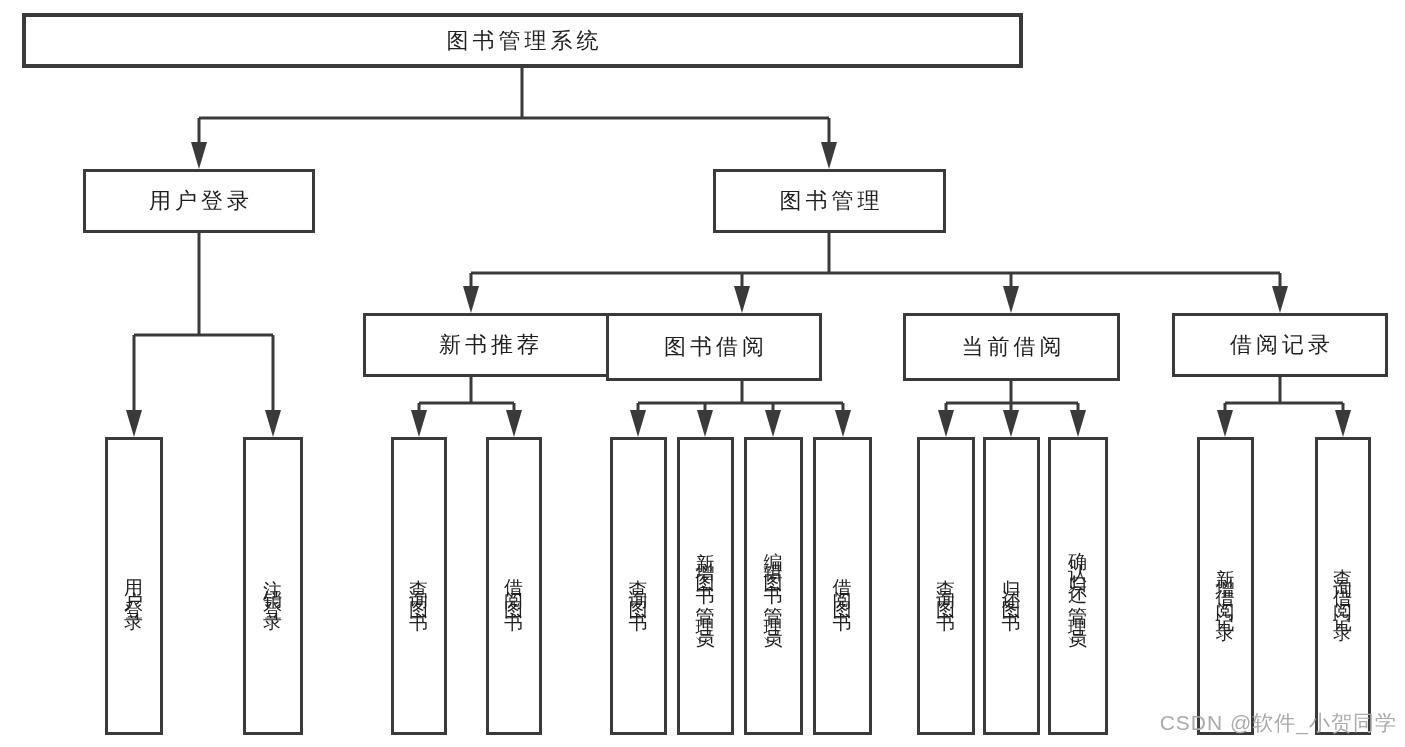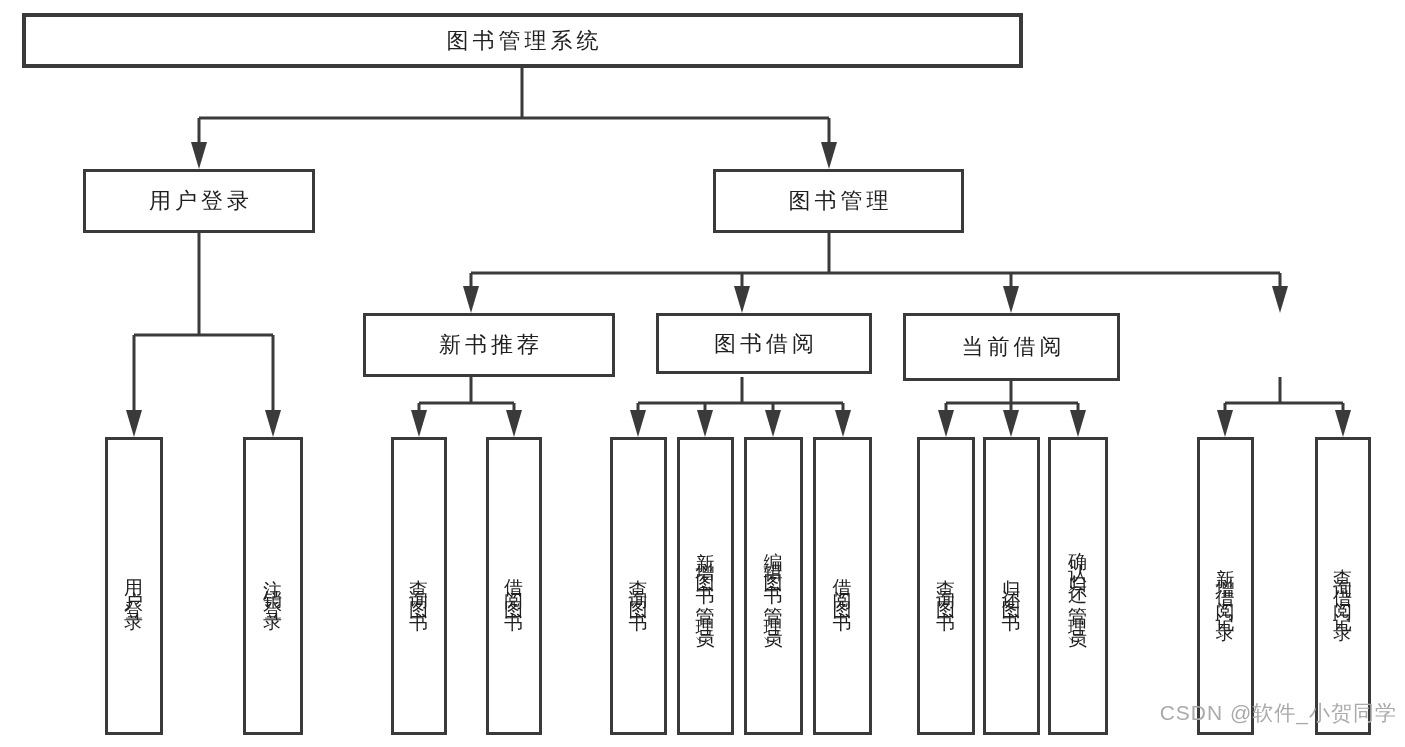--- a/index.html
+++ b/index.html
@@ -35,21 +35,21 @@
   .root{border-width:4px;}
   .leaf .label{
     writing-mode:vertical-rl;
     font-size:19px;
     letter-spacing:11px;
     line-height:1;
     color:var(--text);
   }
   .watermark{
     position:absolute;
-    right:8px;bottom:20px;
+    right:8px;bottom:10px;
     font-size:21px;
     color:var(--wm);
     letter-spacing:1px;
     white-space:nowrap;
   }
 </style>
 </head>
 <body>
 
 <div id="canvas">
@@ -104,32 +104,35 @@
     </g>
   </svg>
 
   <div class="node hnode root" style="left:22px;top:13px;width:1001px;height:55px">
     <span class="label">图书管理系统</span>
   </div>
 
   <div class="node hnode" style="left:83px;top:169px;width:232px;height:64px">
     <span class="label">用户登录</span>
   </div>
-  <div class="node hnode" style="left:713px;top:169px;width:251px;height:64px">
+  <div class="node hnode" style="left:713px;top:169px;width:233px;height:64px">
     <span class="label">图书管理</span>
   </div>
 
   <div class="node hnode" style="left:363px;top:313px;width:252px;height:64px">
     <span class="label">新书推荐</span>
   </div>
-  <div class="node hnode" style="left:656px;top:313px;width:216px;height:61px">
+  <div class="node hnode" style="left:606px;top:313px;width:216px;height:68px">
     <span class="label">图书借阅</span>
   </div>
   <div class="node hnode" style="left:903px;top:313px;width:217px;height:68px">
     <span class="label">当前借阅</span>
+  </div>
+  <div class="node hnode" style="left:1172px;top:313px;width:216px;height:64px">
+    <span class="label">借阅记录</span>
   </div>
 
   <div class="node leaf" style="left:105px;top:437px;width:58px;height:298px">
     <span class="label">用户登录</span>
   </div>
   <div class="node leaf" style="left:243px;top:437px;width:60px;height:298px">
     <span class="label">注销登录</span>
   </div>
 
   <div class="node leaf" style="left:391px;top:437px;width:56px;height:298px">

